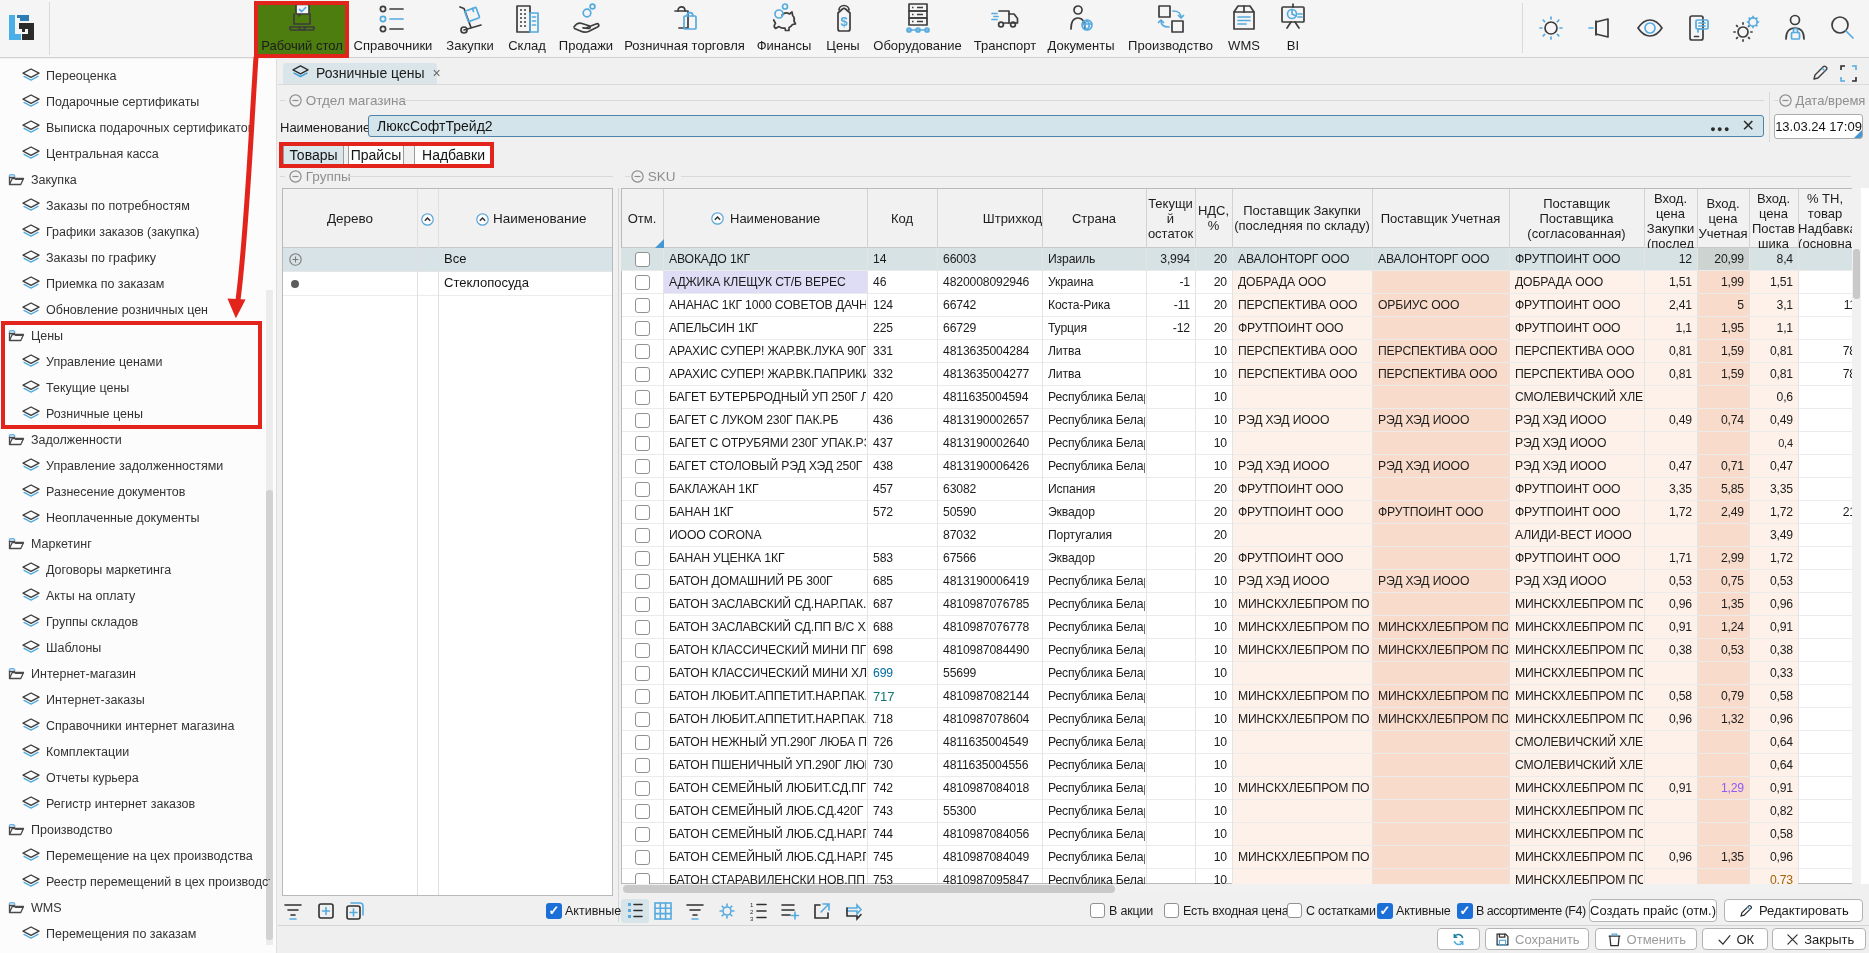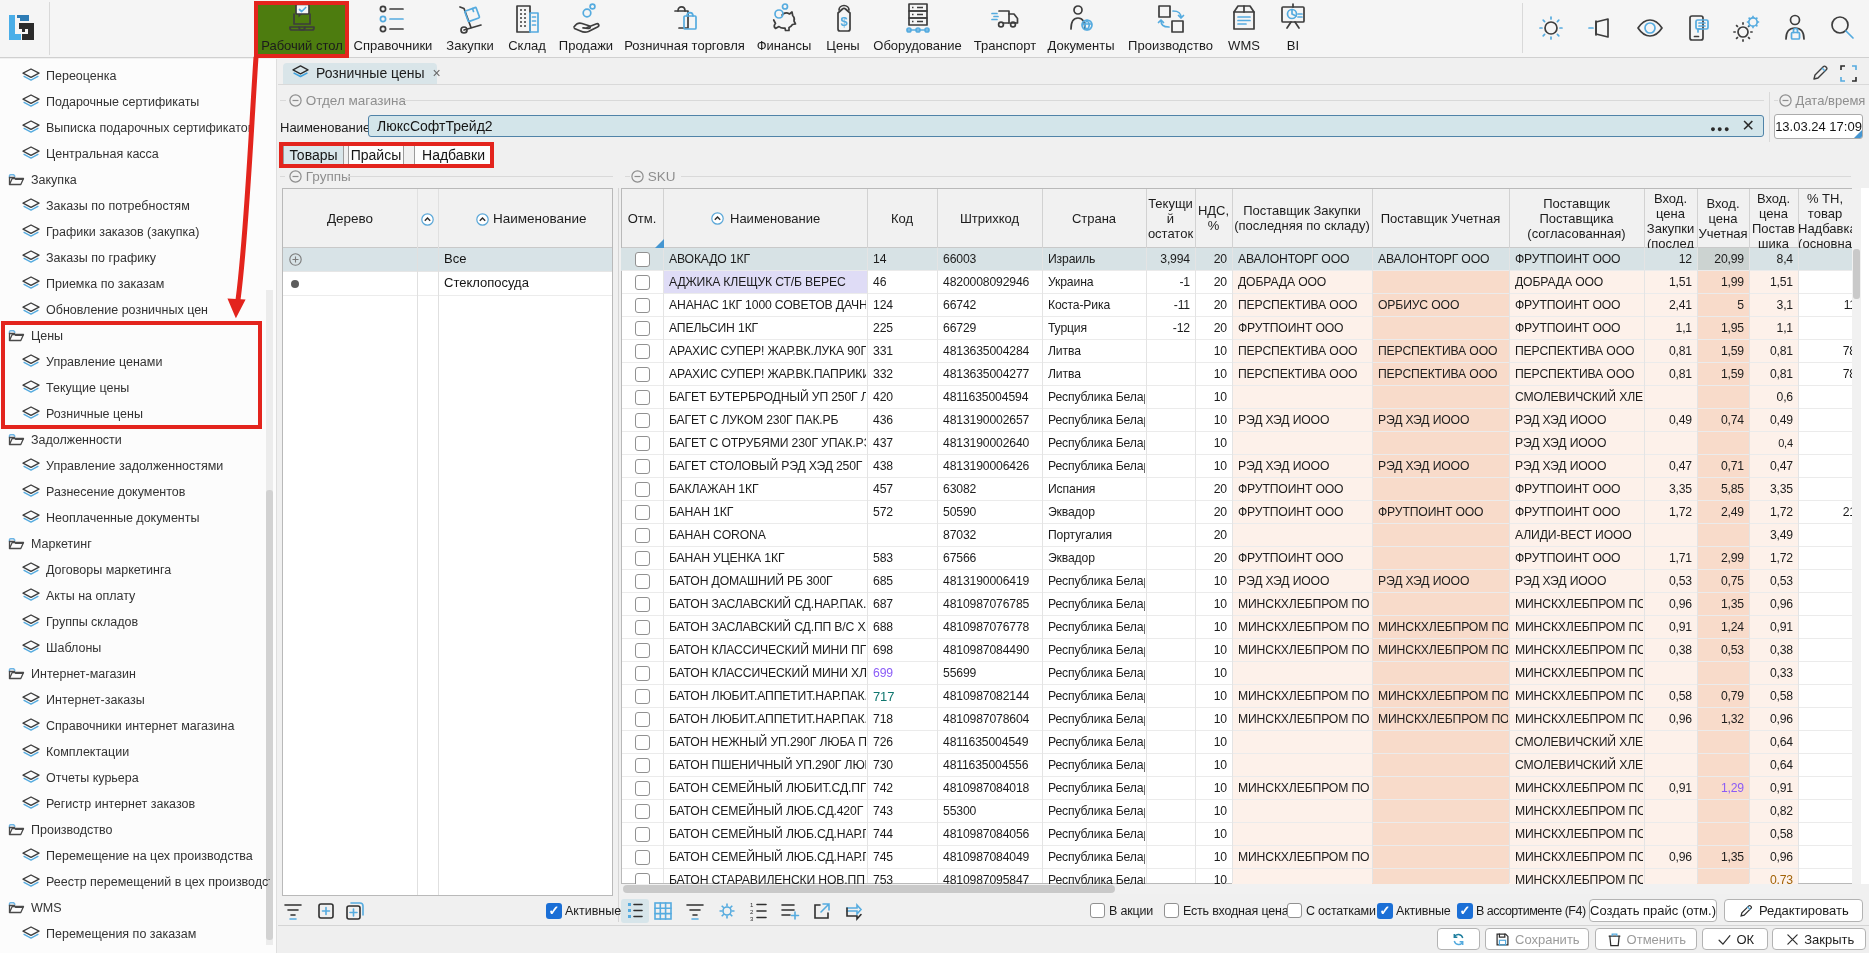--- a/index.html
+++ b/index.html
@@ -510,21 +510,21 @@
 <div class="abs" style="left:1749px;top:189px;width:1px;height:59px;background:#d2d2d2;z-index:2"></div>
 <div class="abs" style="left:1798px;top:189px;width:1px;height:694px;background:#e4e4e4;z-index:2"></div>
 <div class="abs" style="left:1798px;top:189px;width:1px;height:59px;background:#d2d2d2;z-index:2"></div>
 <div style="position:absolute;font-size:13px;color:#1c1c1c;text-align:center;line-height:15px;left:621px;top:211px;width:42px;overflow:hidden">Отм.</div>
 <div class="abs" style="left:711px;top:211px"><svg width="13" height="13" viewBox="0 0 13 13">
       <circle cx="6.5" cy="6.5" r="5.7" fill="#fff" stroke="#5aa7d8" stroke-width="1.2"></circle>
       <path d="M3.8 7.8 l2.7 -2.7 2.7 2.7" fill="none" stroke="#2b2b2b" stroke-width="1.4"></path>
     </svg></div>
 <div style="position:absolute;font-size:13px;color:#1c1c1c;text-align:center;line-height:15px;left:730px;top:211px;text-align:left">Наименование</div>
 <div style="position:absolute;font-size:13px;color:#1c1c1c;text-align:center;line-height:15px;left:867px;top:211px;width:70px;overflow:hidden">Код</div>
-<div style="position:absolute;font-size:13px;color:#1c1c1c;text-align:center;line-height:15px;left:937px;top:211px;width:105px;overflow:hidden">Штрихкод</div>
+<div style="position:absolute;font-size:13px;color:#1c1c1c;text-align:right;line-height:15px;left:937px;top:211px;width:105px;overflow:hidden">Штрихкод</div>
 <div style="position:absolute;font-size:13px;color:#1c1c1c;text-align:center;line-height:15px;left:1042px;top:211px;width:104px;overflow:hidden">Страна</div>
 <div style="position:absolute;font-size:13px;color:#1c1c1c;text-align:center;line-height:15px;left:1146px;top:196px;width:49px;overflow:hidden">Текущи<br>й<br>остаток</div>
 <div style="position:absolute;font-size:13px;color:#1c1c1c;text-align:center;line-height:15px;left:1195px;top:203px;width:37px;overflow:hidden">НДС,<br>%</div>
 <div style="position:absolute;font-size:13px;color:#1c1c1c;text-align:center;line-height:15px;left:1232px;top:203px;width:140px;overflow:hidden">Поставщик Закупки<br>(последняя по складу)</div>
 <div style="position:absolute;font-size:13px;color:#1c1c1c;text-align:center;line-height:15px;left:1372px;top:211px;width:137px;overflow:hidden">Поставщик Учетная</div>
 <div style="position:absolute;font-size:13px;color:#1c1c1c;text-align:center;line-height:15px;left:1509px;top:196px;width:135px;overflow:hidden">Поставщик<br>Поставщика<br>(согласованная)</div>
 <div style="position:absolute;font-size:13px;color:#1c1c1c;text-align:center;line-height:15px;left:1644px;top:191px;width:53px;overflow:hidden">Вход.<br>цена<br>Закупки<br>(послед</div>
 <div style="position:absolute;font-size:13px;color:#1c1c1c;text-align:center;line-height:15px;left:1697px;top:196px;width:52px;overflow:hidden">Вход.<br>цена<br>Учетная</div>
 <div style="position:absolute;font-size:13px;color:#1c1c1c;text-align:center;line-height:15px;left:1749px;top:191px;width:49px;overflow:hidden">Вход.<br>цена<br>Постав<br>шика</div>
 <div style="position:absolute;font-size:13px;color:#1c1c1c;text-align:center;line-height:15px;left:1798px;top:191px;width:54px;overflow:hidden">% ТН,<br>товар<br>Надбавка<br>(основна</div>
@@ -764,21 +764,21 @@
 <div style="position:absolute;font-size:12.2px;letter-spacing:-0.15px;color:#1c1c1c;white-space:nowrap;overflow:hidden;line-height:23px;z-index:3;left:1749px;top:501px;width:44px;height:23px;text-align:right">1,72</div>
 <div style="position:absolute;font-size:12.2px;letter-spacing:-0.15px;color:#1c1c1c;white-space:nowrap;overflow:hidden;line-height:23px;z-index:3;left:1798px;top:501px;width:58px;height:23px;text-align:right">21</div>
 <div class="abs" style="left:1232px;top:524px;width:140px;height:23px;background:#fdf1ea"></div>
 <div class="abs" style="left:1372px;top:524px;width:137px;height:23px;background:#f8dbca"></div>
 <div class="abs" style="left:1509px;top:524px;width:135px;height:23px;background:#fdf1ea"></div>
 <div class="abs" style="left:1644px;top:524px;width:53px;height:23px;background:#fdf1ea"></div>
 <div class="abs" style="left:1697px;top:524px;width:52px;height:23px;background:#f8dbca"></div>
 <div class="abs" style="left:1749px;top:524px;width:49px;height:23px;background:#fdf1ea"></div>
 <div class="abs" style="left:622px;top:546px;width:1230px;height:1px;background:#ebebeb"></div>
 <div class="cb" style="left:635px;top:528px"></div>
-<div style="position:absolute;font-size:12.2px;letter-spacing:-0.15px;color:#1c1c1c;white-space:nowrap;overflow:hidden;line-height:23px;z-index:3;left:669px;top:524px;width:197px;height:23px">БАНАН CORONA</div>
+<div style="position:absolute;font-size:12.2px;letter-spacing:-0.15px;color:#1c1c1c;white-space:nowrap;overflow:hidden;line-height:23px;z-index:3;left:669px;top:524px;width:197px;height:23px">ИООО CORONA</div>
 <div style="position:absolute;font-size:12.2px;letter-spacing:-0.15px;color:#1c1c1c;white-space:nowrap;overflow:hidden;line-height:23px;z-index:3;left:943px;top:524px;width:98px;height:23px">87032</div>
 <div style="position:absolute;font-size:12.2px;letter-spacing:-0.15px;color:#1c1c1c;white-space:nowrap;overflow:hidden;line-height:23px;z-index:3;left:1048px;top:524px;width:97px;height:23px">Португалия</div>
 <div style="position:absolute;font-size:12.2px;letter-spacing:-0.15px;color:#1c1c1c;white-space:nowrap;overflow:hidden;line-height:23px;z-index:3;left:1195px;top:524px;width:32px;height:23px;text-align:right">20</div>
 <div style="position:absolute;font-size:12.2px;letter-spacing:-0.15px;color:#1c1c1c;white-space:nowrap;overflow:hidden;line-height:23px;z-index:3;left:1515px;top:524px;width:128px;height:23px">АЛИДИ-ВЕСТ ИООО</div>
 <div style="position:absolute;font-size:12.2px;letter-spacing:-0.15px;color:#1c1c1c;white-space:nowrap;overflow:hidden;line-height:23px;z-index:3;left:1749px;top:524px;width:44px;height:23px;text-align:right">3,49</div>
 <div class="abs" style="left:1232px;top:547px;width:140px;height:23px;background:#fdf1ea"></div>
 <div class="abs" style="left:1372px;top:547px;width:137px;height:23px;background:#f8dbca"></div>
 <div class="abs" style="left:1509px;top:547px;width:135px;height:23px;background:#fdf1ea"></div>
 <div class="abs" style="left:1644px;top:547px;width:53px;height:23px;background:#fdf1ea"></div>
 <div class="abs" style="left:1697px;top:547px;width:52px;height:23px;background:#f8dbca"></div>
@@ -872,21 +872,21 @@
 <div style="position:absolute;font-size:12.2px;letter-spacing:-0.15px;color:#1c1c1c;white-space:nowrap;overflow:hidden;line-height:23px;z-index:3;left:1749px;top:639px;width:44px;height:23px;text-align:right">0,38</div>
 <div class="abs" style="left:1232px;top:662px;width:140px;height:23px;background:#fdf1ea"></div>
 <div class="abs" style="left:1372px;top:662px;width:137px;height:23px;background:#f8dbca"></div>
 <div class="abs" style="left:1509px;top:662px;width:135px;height:23px;background:#fdf1ea"></div>
 <div class="abs" style="left:1644px;top:662px;width:53px;height:23px;background:#fdf1ea"></div>
 <div class="abs" style="left:1697px;top:662px;width:52px;height:23px;background:#f8dbca"></div>
 <div class="abs" style="left:1749px;top:662px;width:49px;height:23px;background:#fdf1ea"></div>
 <div class="abs" style="left:622px;top:684px;width:1230px;height:1px;background:#ebebeb"></div>
 <div class="cb" style="left:635px;top:666px"></div>
 <div style="position:absolute;font-size:12.2px;letter-spacing:-0.15px;color:#1c1c1c;white-space:nowrap;overflow:hidden;line-height:23px;z-index:3;left:669px;top:662px;width:197px;height:23px">БАТОН КЛАССИЧЕСКИЙ МИНИ ХЛ/</div>
-<div style="position:absolute;font-size:12.2px;letter-spacing:-0.15px;color:#8b5cf6;white-space:nowrap;overflow:hidden;line-height:23px;z-index:3;left:873px;top:662px;width:63px;height:23px">699</div>
+<div style="position:absolute;font-size:12.2px;letter-spacing:-0.15px;color:#0369a1;white-space:nowrap;overflow:hidden;line-height:23px;z-index:3;left:873px;top:662px;width:63px;height:23px">699</div>
 <div style="position:absolute;font-size:12.2px;letter-spacing:-0.15px;color:#1c1c1c;white-space:nowrap;overflow:hidden;line-height:23px;z-index:3;left:943px;top:662px;width:98px;height:23px">55699</div>
 <div style="position:absolute;font-size:12.2px;letter-spacing:-0.15px;color:#1c1c1c;white-space:nowrap;overflow:hidden;line-height:23px;z-index:3;left:1048px;top:662px;width:97px;height:23px">Республика Беларусь</div>
 <div style="position:absolute;font-size:12.2px;letter-spacing:-0.15px;color:#1c1c1c;white-space:nowrap;overflow:hidden;line-height:23px;z-index:3;left:1195px;top:662px;width:32px;height:23px;text-align:right">10</div>
 <div style="position:absolute;font-size:12.2px;letter-spacing:-0.15px;color:#1c1c1c;white-space:nowrap;overflow:hidden;line-height:23px;z-index:3;left:1515px;top:662px;width:128px;height:23px">МИНСКХЛЕБПРОМ ПО Х</div>
 <div style="position:absolute;font-size:12.2px;letter-spacing:-0.15px;color:#1c1c1c;white-space:nowrap;overflow:hidden;line-height:23px;z-index:3;left:1749px;top:662px;width:44px;height:23px;text-align:right">0,33</div>
 <div class="abs" style="left:1232px;top:685px;width:140px;height:23px;background:#fdf1ea"></div>
 <div class="abs" style="left:1372px;top:685px;width:137px;height:23px;background:#f8dbca"></div>
 <div class="abs" style="left:1509px;top:685px;width:135px;height:23px;background:#fdf1ea"></div>
 <div class="abs" style="left:1644px;top:685px;width:53px;height:23px;background:#fdf1ea"></div>
 <div class="abs" style="left:1697px;top:685px;width:52px;height:23px;background:#f8dbca"></div>

